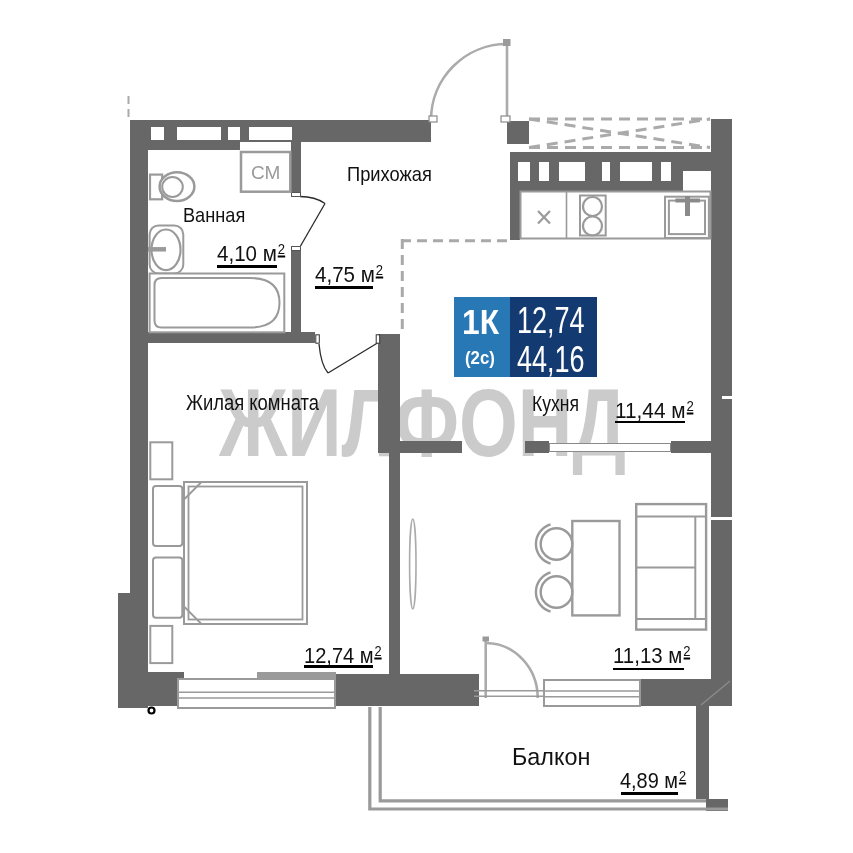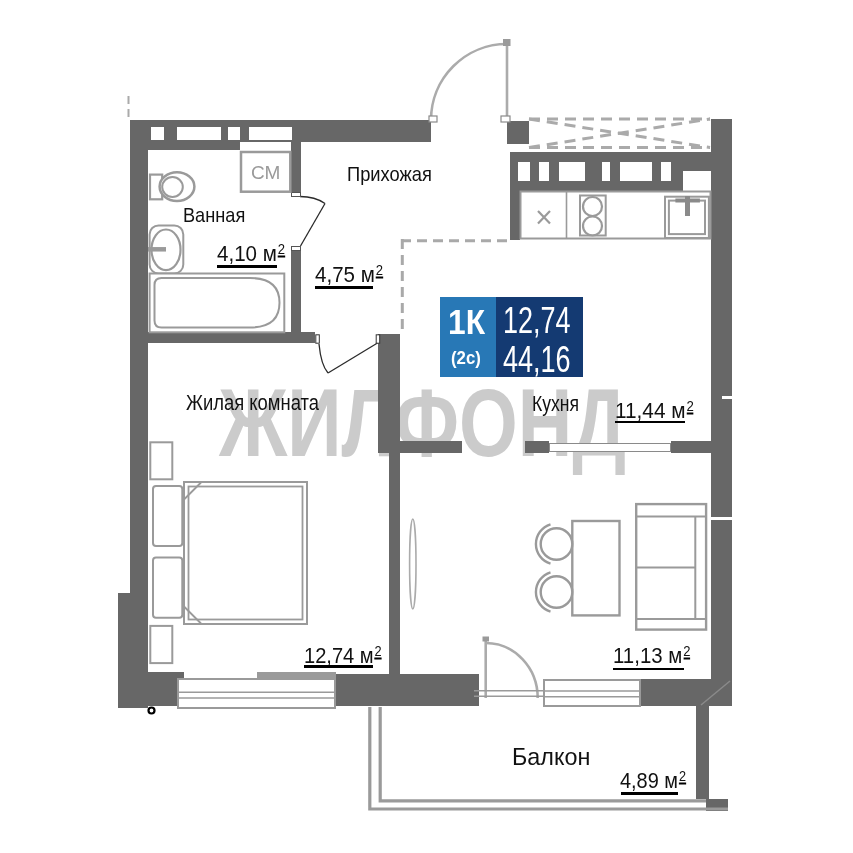--- a/index.html
+++ b/index.html
@@ -288,21 +288,21 @@
 
 <div class="area" style="left:620px;top:769.8px;transform:scaleX(0.906);"><span class="u">4,89 м</span><span class="s">2</span></div>
 
 <div class="ul" style="left:217px;top:265px;width:60px;"></div>
 <div class="ul" style="left:314.7px;top:286.1px;width:58px;"></div>
 <div class="ul" style="left:614.5px;top:420.5px;width:70.5px;"></div>
 <div class="ul" style="left:303.8px;top:665.2px;width:69.7px;"></div>
 <div class="ul" style="left:613px;top:667.5px;width:70.8px;"></div>
 <div class="ul" style="left:620.6px;top:792px;width:57.9px;"></div>
 
-<div style="position:absolute;left:440px;top:297px;width:125px;height:80px;">
+<div style="position:absolute;left:454px;top:297px;width:125px;height:80px;">
   <div style="position:absolute;left:0;top:0;width:56px;height:80px;background:#2878b6;"></div>
   <div style="position:absolute;left:56px;top:0;width:87px;height:80px;background:#143a72;"></div>
   <div style="position:absolute;left:7.5px;top:7.9px;color:#fff;font-size:34.3px;font-weight:bold;line-height:1;transform:scaleX(0.925);transform-origin:0 0;">1К</div>
   <div style="position:absolute;left:11.1px;top:50.8px;color:#fff;font-size:19.1px;font-weight:bold;line-height:1;transform:scaleX(0.88);transform-origin:0 0;">(2с)</div>
   <div style="position:absolute;left:63px;top:4.7px;color:#fff;font-size:37px;line-height:1;transform:scaleX(0.73);transform-origin:0 0;">12,74</div>
   <div style="position:absolute;left:63px;top:44px;color:#fff;font-size:37px;line-height:1;transform:scaleX(0.73);transform-origin:0 0;">44,16</div>
 </div>
 </div>
 
 </body></html>

